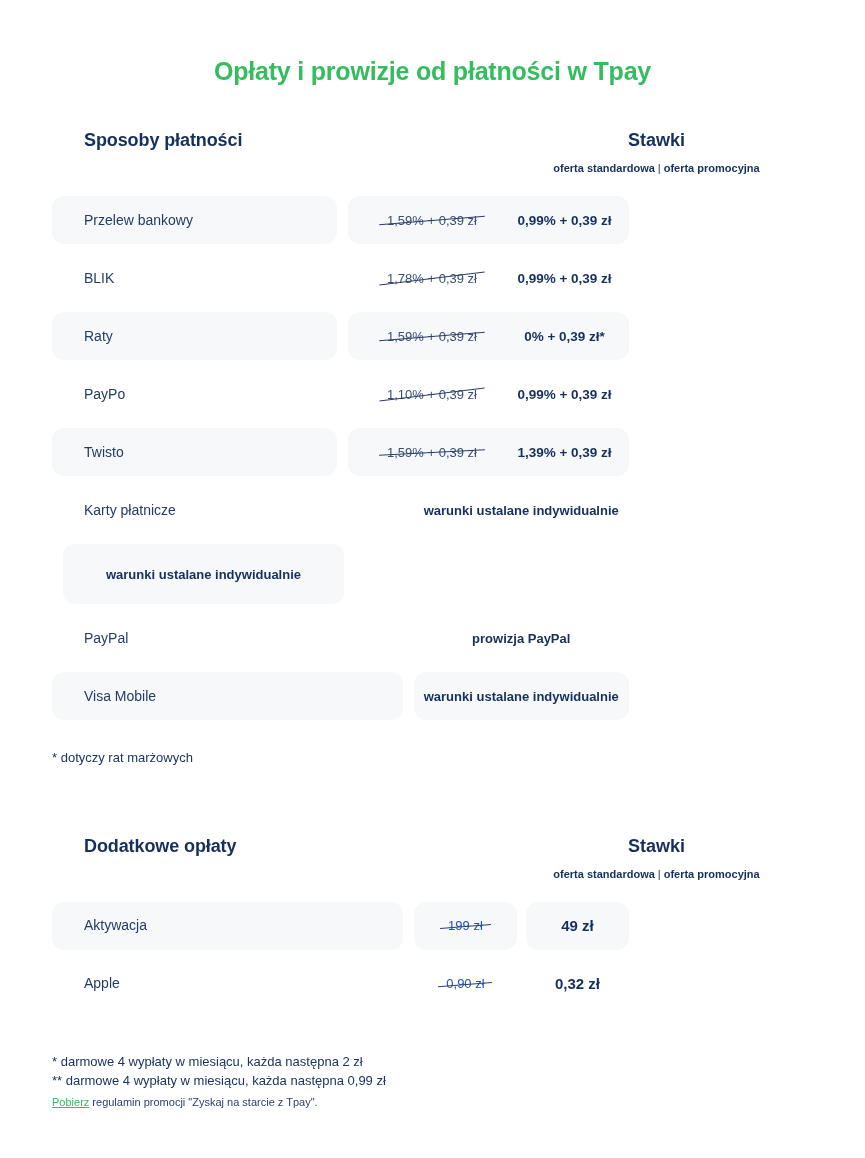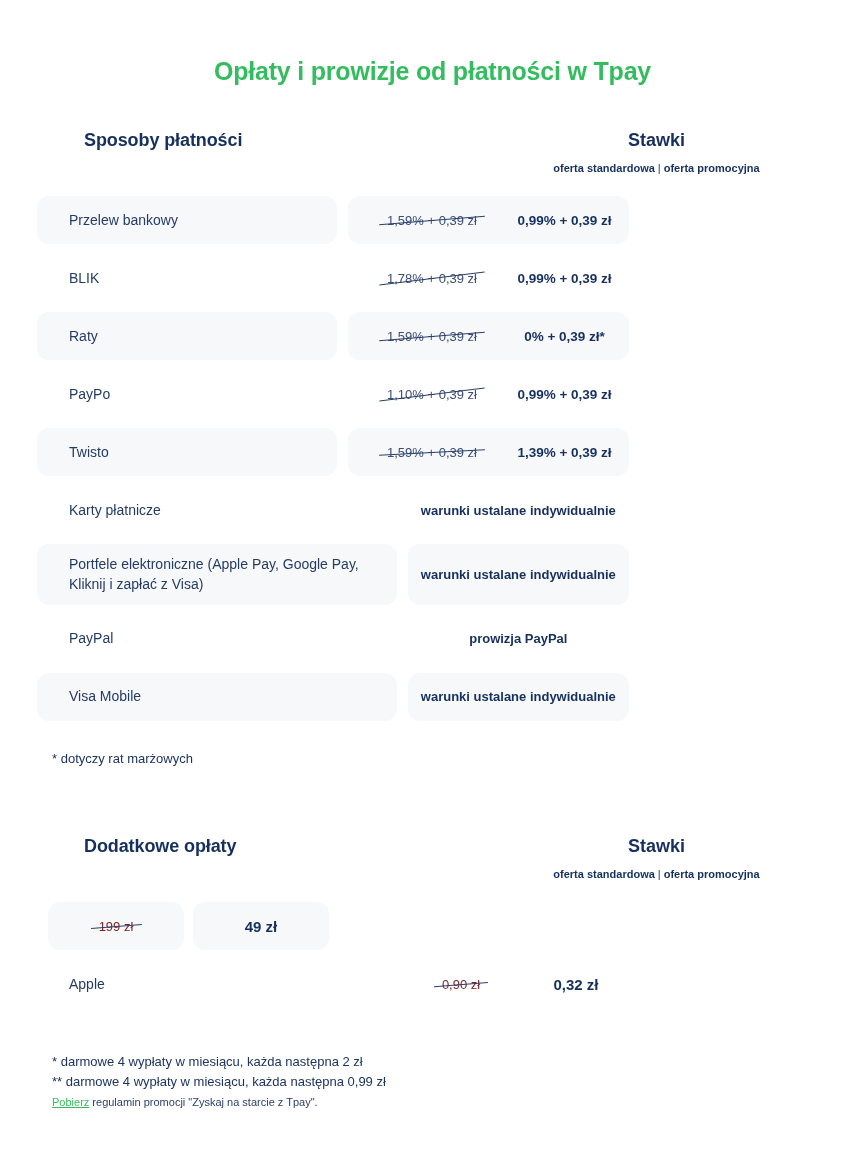--- a/index.html
+++ b/index.html
@@ -77,21 +77,21 @@
     font-weight: normal;
     padding: 0 3px;
   }
 
   
   .row {
     position: relative;
     display: flex;
     align-items: stretch;
     margin: 0 12px 0 0;
-    padding-left: 37px;
+    padding-left: 52px;
     padding-right: 68px;
     box-sizing: border-box;
     width: 697px;
   }
   .cell {
     display: flex;
     align-items: center;
     border-radius: 12px;
     box-sizing: border-box;
   }
@@ -145,21 +145,21 @@
     padding: 10px 6px;
     box-sizing: border-box;
   }
 
   
   .cell-std-box {
     width: 136px;
     min-height: 48px;
     justify-content: center;
     font-size: 13px;
-    color: #7f1d1d;
+    color: #1d4ed8;
     position: relative;
   }
   .cell-promo-box {
     width: 136px;
     min-height: 48px;
     justify-content: center;
     font-size: 15px;
     font-weight: bold;
     color: #152f5e;
   }
@@ -270,21 +270,20 @@
     <div class="spacer-10"></div>
 
     <div class="row">
       <div class="cell cell-label">Karty płatnicze</div>
       <div class="gap"></div>
       <div class="cell cell-single">warunki ustalane indywidualnie</div>
     </div>
     <div class="spacer-10"></div>
 
     <div class="row">
-      <div class="cell cell-label shaded" style="min-height:60px;">Portfele elektroniczne (Apple Pay, Google Pay, Kliknij i zapłać z Visa)</div>
       <div class="gap"></div>
       <div class="cell cell-single shaded" style="min-height:60px;">warunki ustalane indywidualnie</div>
     </div>
     <div class="spacer-10"></div>
 
     <div class="row">
       <div class="cell cell-label">PayPal</div>
       <div class="gap"></div>
       <div class="cell cell-single">prowizja PayPal</div>
     </div>
@@ -302,20 +301,21 @@
   <div class="section" style="margin-top:68px;">
     <div class="sec-head">
       <div class="left-title">Dodatkowe opłaty</div>
       <div class="right-title">Stawki</div>
       <div class="right-sub">
         <span>oferta standardowa</span><span class="divider">|</span><span>oferta promocyjna</span>
       </div>
     </div>
 
     <div class="row" style="margin-top:4px;">
+      <div class="cell cell-label shaded">Aktywacja</div>
       <div class="gap"></div>
       <div class="cell cell-std-box shaded">
           <span class="struck">199 zł</span>
         </div>
       <div class="gap-sm"></div>
       <div class="cell cell-promo-box shaded">49 zł</div>
     </div>
     <div class="spacer-10"></div>
 
     <div class="row">

